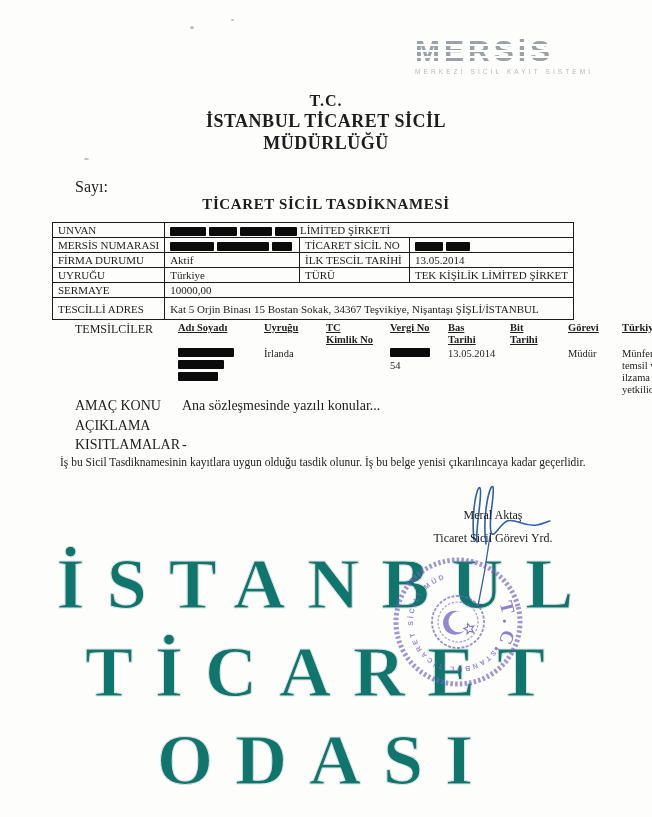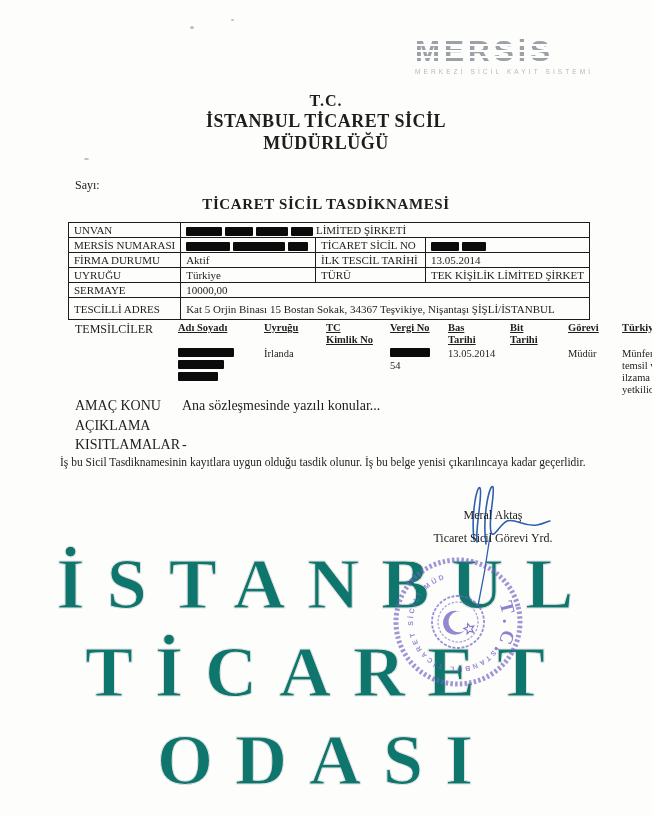--- a/index.html
+++ b/index.html
@@ -23,28 +23,28 @@
   }
   .logo-stripe { position:absolute; left:0; right:0; height:2px; background:#fdfdfc; }
   .logo-tag {
     font-family:"Liberation Sans", sans-serif; font-size:6.5px; letter-spacing:3.1px;
     color:#b4b9bd; margin-top:2px; white-space:nowrap;
   }
   
   .header { position:absolute; top:92px; left:0; right:0; text-align:center; z-index:1; }
   .header .l1 { font-size:16px; font-weight:bold; letter-spacing:1px; }
   .header .l2, .header .l3 { font-size:18px; font-weight:bold; letter-spacing:0.5px; line-height:22px; }
-  .sayi { position:absolute; top:178px; left:75px; font-size:12px; z-index:1; }
+  .sayi { position:absolute; top:178px; left:75px; font-size:16px; z-index:1; }
   .doc-title {
     position:absolute; top:196px; left:0; right:0; text-align:center;
     font-size:15px; font-weight:bold; letter-spacing:0.6px; z-index:1;
   }
   
   table.registry {
-    position:absolute; top:222px; left:68px; width:522px;
+    position:absolute; top:222px; left:52px; width:522px;
     border-collapse:collapse; z-index:1;
   }
   table.registry td {
     border:1px solid #1c1c1c; font-size:11px; padding:1px 5px; height:15px;
     vertical-align:middle; white-space:nowrap;
   }
   td.lbl { }
   
   .bars { display:inline-flex; gap:3px; align-items:center; vertical-align:middle; }
   .bar { display:inline-block; height:9px; background:#0b0b0b; border-radius:1px; }

